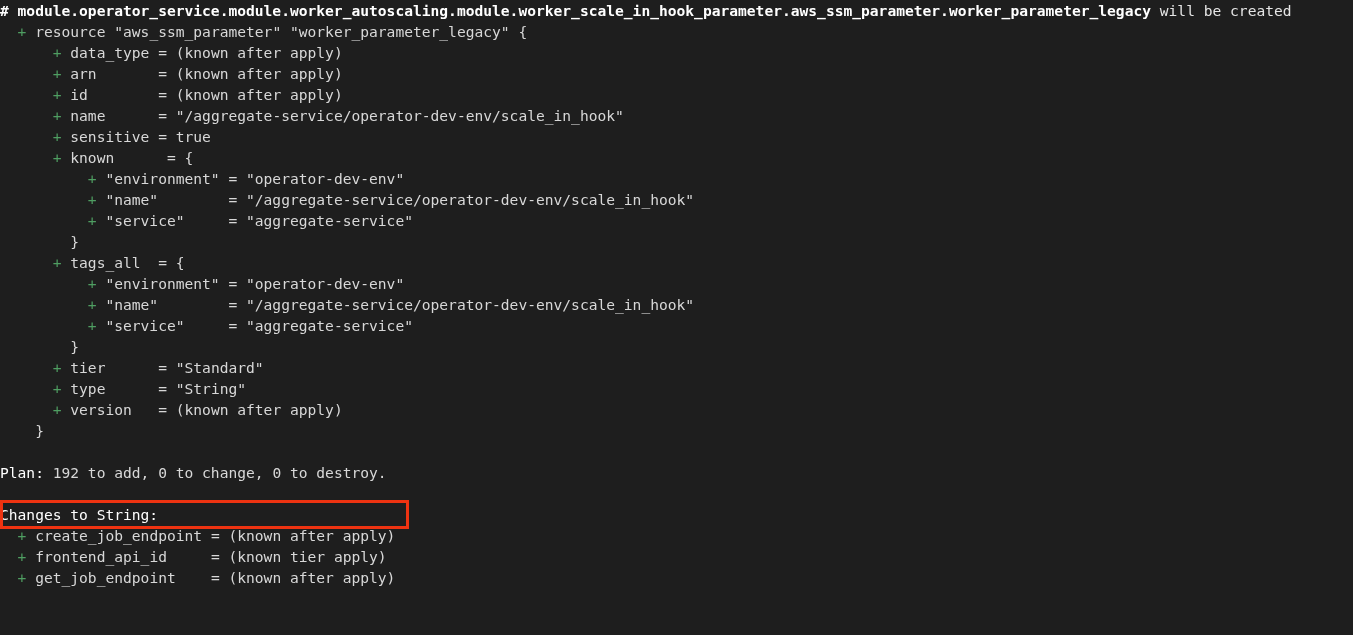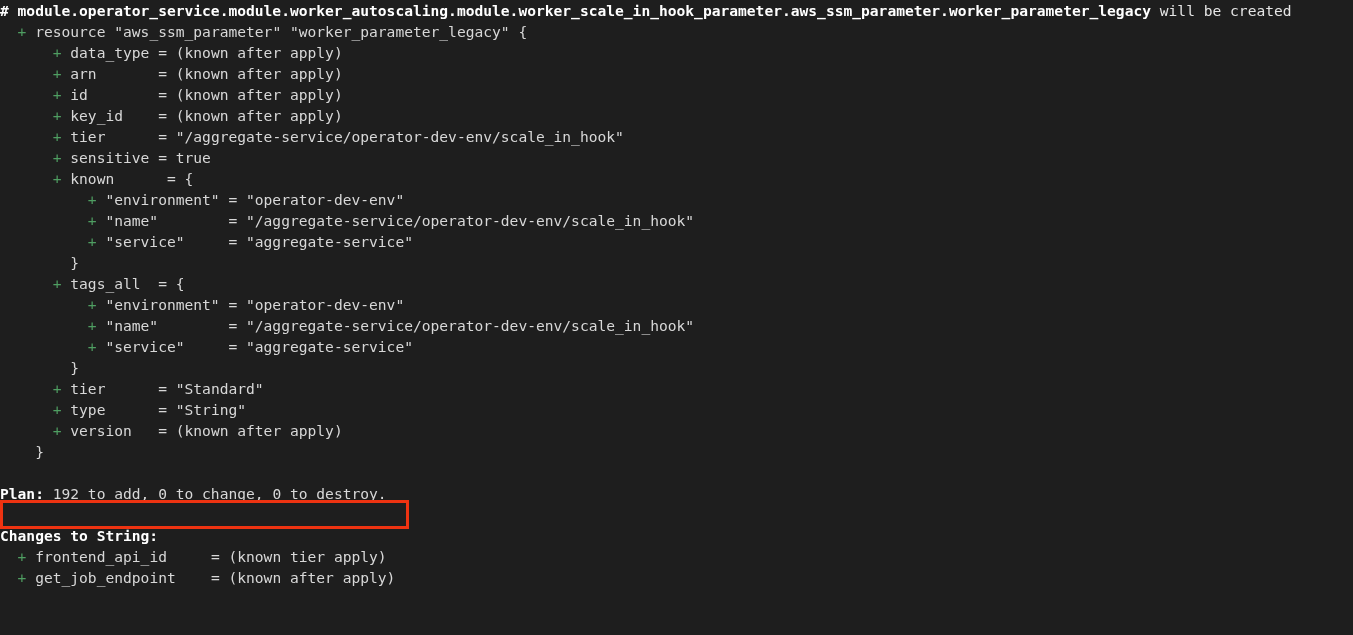--- a/index.html
+++ b/index.html
@@ -36,21 +36,21 @@
     font-weight: bold;
   }
   .plus {
     color: #4f9e62;
   }
   .txt {
     color: #d8d8d8;
   }
   .txt-b {
     color: #ffffff;
-    font-weight: bold;
+    font-weight: normal;
   }
   .spacer {
     height: 21px;
   }
   
   #plan-highlight {
     position: absolute;
     left: 0px;
     top: 500px;
     width: 409px;
@@ -71,22 +71,21 @@
 <div id="terminal" style="background: rgb(30, 30, 30);">
 
   <div class="line bold"><span># module.operator_service.module.worker_autoscaling.module.worker_scale_in_hook_parameter.aws_ssm_parameter.worker_parameter_legacy</span><span class="nb" style="font-weight:normal;color:#e5e5e5;"> will be created</span></div>
 
   <div class="line"><span class="plus" style="color: rgb(79, 158, 98);">  + </span><span class="txt">resource "aws_ssm_parameter" "worker_parameter_legacy" {</span></div>
 
   <div id="attr-lines">
       <div class="line"><span class="plus" style="color: rgb(79, 158, 98);">      + </span><span class="txt">data_type = (known after apply)</span></div>
       <div class="line"><span class="plus" style="color: rgb(79, 158, 98);">      + </span><span class="txt">arn       = (known after apply)</span></div>
       <div class="line"><span class="plus" style="color: rgb(79, 158, 98);">      + </span><span class="txt">id        = (known after apply)</span></div>
-      <div class="line"><span class="plus" style="color: rgb(79, 158, 98);">      + </span><span class="txt">key_id    = (known after apply)</span></div>
-      <div class="line"><span class="plus" style="color: rgb(79, 158, 98);">      + </span><span class="txt">tier      = "/aggregate-service/operator-dev-env/scale_in_hook"</span></div>
+      <div class="line"><span class="plus" style="color: rgb(79, 158, 98);">      + </span><span class="txt">name      = "/aggregate-service/operator-dev-env/scale_in_hook"</span></div>
       <div class="line"><span class="plus" style="color: rgb(79, 158, 98);">      + </span><span class="txt">sensitive = true</span></div>
       <div class="line"><span class="plus" style="color: rgb(79, 158, 98);">      + </span><span class="txt">known      = {</span></div>
       <div class="line"><span class="plus" style="color: rgb(79, 158, 98);">          + </span><span class="txt">"environment" = "operator-dev-env"</span></div>
       <div class="line"><span class="plus" style="color: rgb(79, 158, 98);">          + </span><span class="txt">"name"        = "/aggregate-service/operator-dev-env/scale_in_hook"</span></div>
       <div class="line"><span class="plus" style="color: rgb(79, 158, 98);">          + </span><span class="txt">"service"     = "aggregate-service"</span></div>
       <div class="line"><span class="plus" style="color: rgb(79, 158, 98);">        </span><span class="txt">}</span></div>
       <div class="line"><span class="plus" style="color: rgb(79, 158, 98);">      + </span><span class="txt">tags_all  = {</span></div>
       <div class="line"><span class="plus" style="color: rgb(79, 158, 98);">          + </span><span class="txt">"environment" = "operator-dev-env"</span></div>
       <div class="line"><span class="plus" style="color: rgb(79, 158, 98);">          + </span><span class="txt">"name"        = "/aggregate-service/operator-dev-env/scale_in_hook"</span></div>
       <div class="line"><span class="plus" style="color: rgb(79, 158, 98);">          + </span><span class="txt">"service"     = "aggregate-service"</span></div>
@@ -100,19 +99,20 @@
 
   <div class="spacer"></div>
 
   <div class="line" id="plan-line"><span class="txt-b">Plan:</span><span class="txt"> 192 to add, 0 to change, 0 to destroy.</span></div>
 
   <div class="spacer"></div>
 
   <div class="line"><span class="txt-b">Changes to String:</span></div>
 
   <div id="output-lines">
+      <div class="line"><span class="plus" style="color: rgb(79, 158, 98);">  + </span><span class="txt">create_job_endpoint = (known after apply)</span></div>
       <div class="line"><span class="plus" style="color: rgb(79, 158, 98);">  + </span><span class="txt">frontend_api_id     = (known tier apply)</span></div>
       <div class="line"><span class="plus" style="color: rgb(79, 158, 98);">  + </span><span class="txt">get_job_endpoint    = (known after apply)</span></div>
     </div>
 
   <div id="plan-highlight" style="border-color: rgb(238, 51, 17);"></div>
 
 </div>
 
 </body></html>

